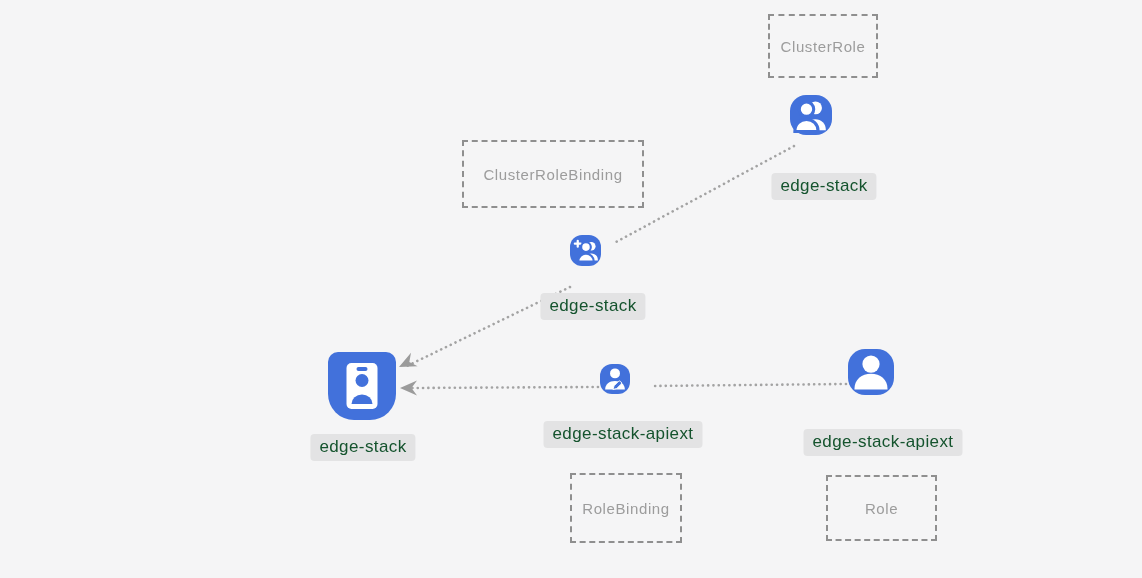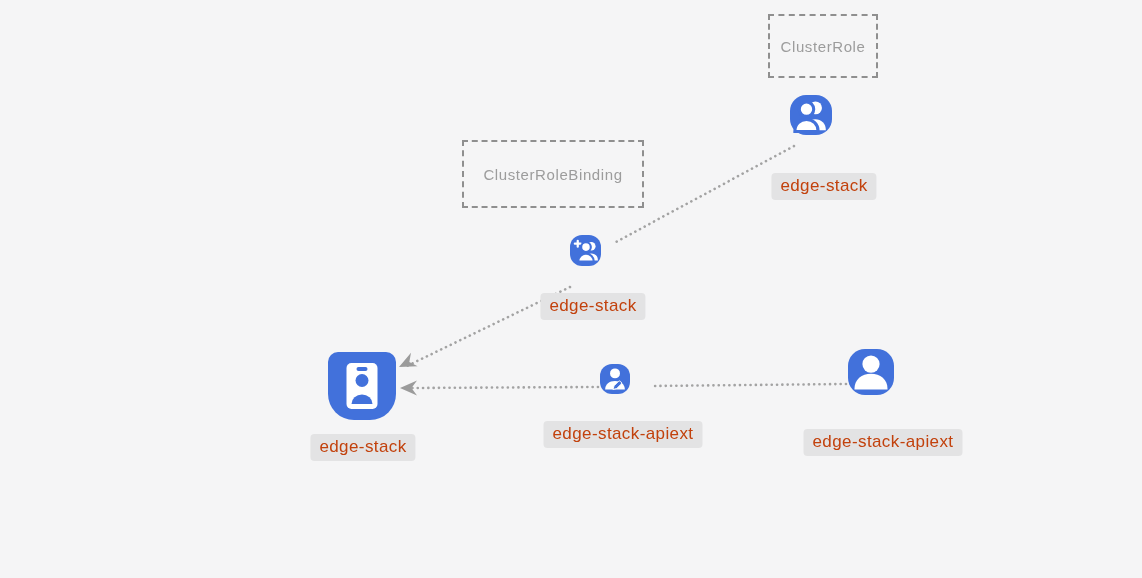--- a/index.html
+++ b/index.html
@@ -56,21 +56,21 @@
   .icon-rolebinding   { width: 47px; height: 46px; border-radius: 12px; }
   .icon-role          { width: 70px; height: 70px; border-radius: 17px; }
   .icon-sa            { width: 68px; height: 68px; }
   .node-icon svg { display: block; margin: auto; }
   .glyph-wrap { width:100%; height:100%; display:flex; align-items:center; justify-content:center; }
 
   .name-label {
     position: absolute;
     transform: translateX(-50%);
     background: #e3e3e4;
-    color: #c2410c;
+    color: #14532d;
     font-size: 17px;
     letter-spacing: 0.4px;
     padding: 3px 9px 4px 9px;
     border-radius: 4px;
     white-space: nowrap;
   }
 </style>
 </head>
 <body>
 
@@ -83,20 +83,26 @@
     <line class="edge" x1="598" y1="387" x2="409" y2="388"></line>
     <path class="arrowhead" transform="translate(399,367) rotate(-26)" d="M0 0 L17 -7.5 L11.5 0 L17 7.5 Z"></path>
     <path class="arrowhead" transform="translate(400,388)" d="M0 0 L17 -7.5 L11.5 0 L17 7.5 Z"></path>
   </svg>
 
   <div class="type-box" style="left:462px; top:140px; width:182px; height:68px;">
     <span>ClusterRoleBinding</span>
   </div>
   <div class="type-box" style="left:768px; top:14px; width:110px; height:64px;">
     <span>ClusterRole</span>
+  </div>
+  <div class="type-box" style="left:570px; top:473px; width:112px; height:70px;">
+    <span>RoleBinding</span>
+  </div>
+  <div class="type-box" style="left:826px; top:475px; width:111px; height:66px;">
+    <span>Role</span>
   </div>
 
   <div class="node" style="left:790px; top:95px;">
     <div class="node-icon icon-clusterrole glyph-wrap">
       <svg width="42" height="40" viewBox="0 0 32 31">
         <circle cx="19.5" cy="10" r="5" fill="#ffffff"></circle>
         <path d="M11 27 c0-5 3.6-8.3 8.3-8.3 c4.7 0 8.2 3.3 8.2 8.3 v0.4 h-16.5 z" fill="#ffffff"></path>
         <circle cx="12.5" cy="11" r="5.6" fill="#ffffff" stroke="#4271db" stroke-width="2.4"></circle>
         <path d="M3.5 28 c0-5.4 4-9 9-9 c5 0 9 3.6 9 9 v0.3 h-18 z" fill="#ffffff" stroke="#4271db" stroke-width="2.4"></path>
       </svg>

